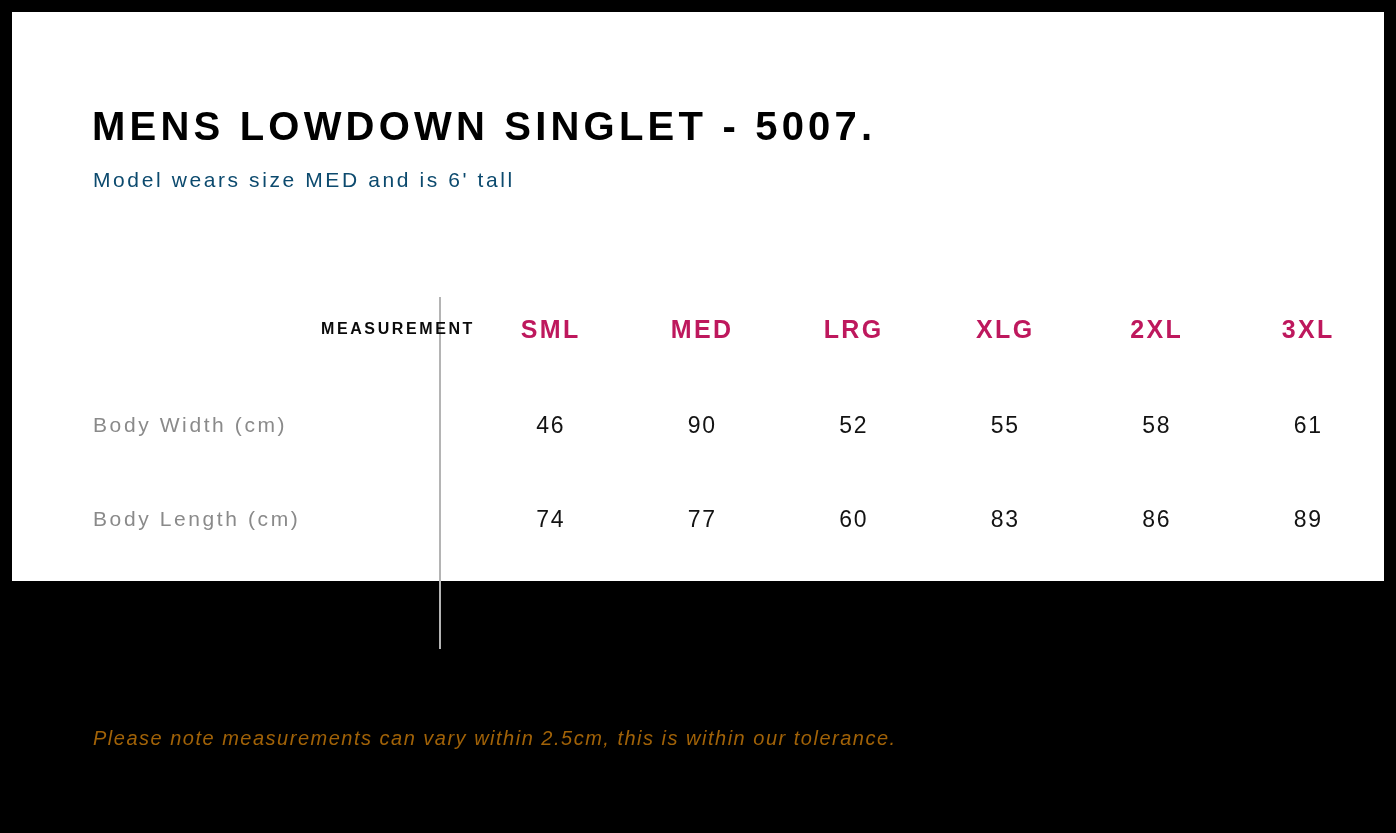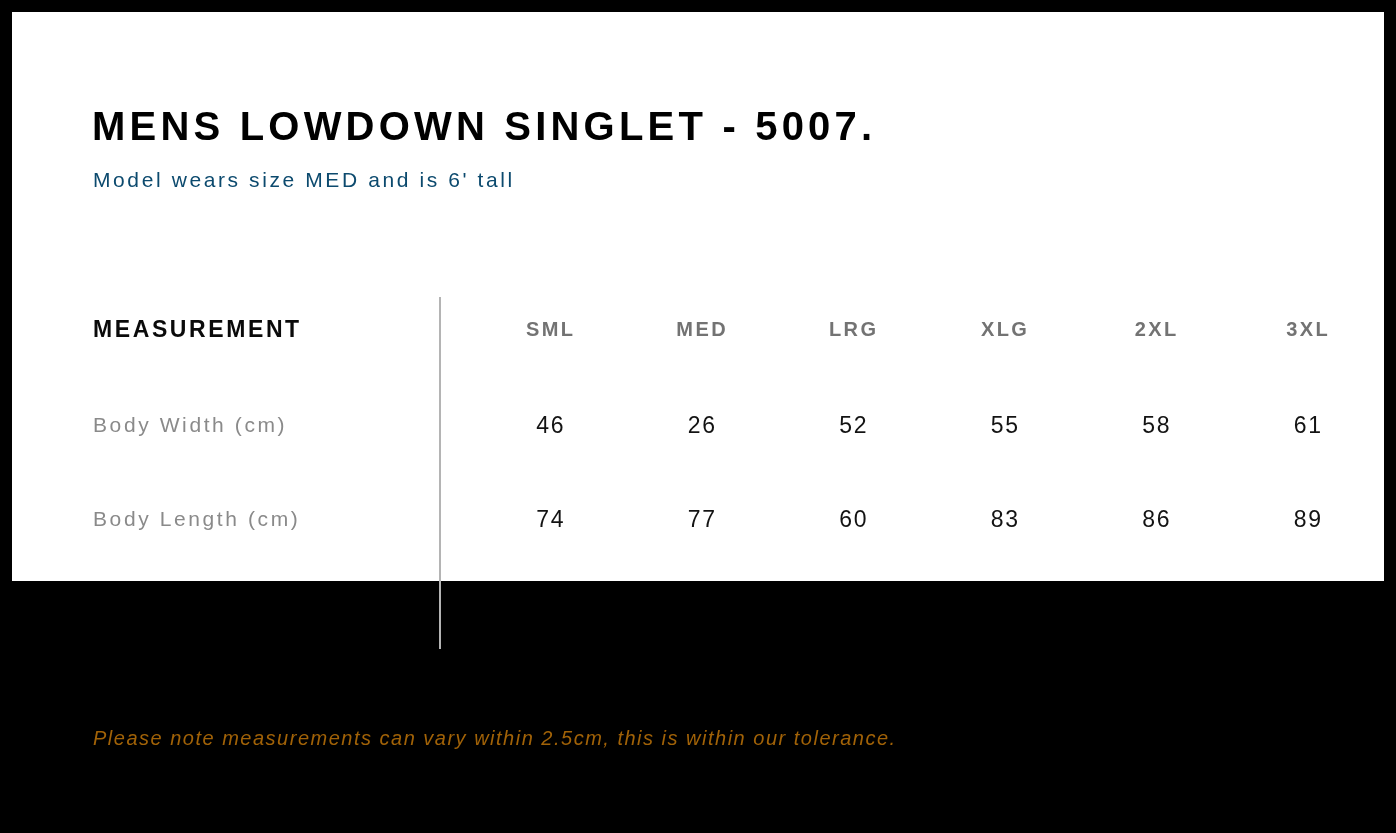--- a/index.html
+++ b/index.html
@@ -80,35 +80,35 @@
   table.chart td {
     padding: 0;
     border: none;
     vertical-align: middle;
   }
 
   .row-head th { height: 98px; }
   .row-body td { height: 94px; }
 
   .measurement-head {
-    text-align: left;
+    text-align: right;
     padding-left: 81px !important;
-    font-size: 23px;
+    font-size: 16px;
     font-weight: bold;
     letter-spacing: 2.6px;
     color: #0a0a0a;
     white-space: nowrap;
   }
 
   .size-head {
     text-align: center;
-    font-size: 20px;
+    font-size: 25px;
     font-weight: bold;
     letter-spacing: 2.4px;
-    color: #737373;
+    color: #be185d;
     white-space: nowrap;
   }
 
   .row-label {
     text-align: left;
     padding-left: 81px !important;
     font-size: 21px;
     font-weight: normal;
     letter-spacing: 2.6px;
     color: #8a8a8a;
@@ -167,21 +167,21 @@
           <th class="size-head">LRG</th>
           <th class="size-head">XLG</th>
           <th class="size-head">2XL</th>
           <th class="size-head">3XL</th>
         </tr>
       </thead>
       <tbody>
         <tr class="row-body">
           <td class="row-label">Body Width (cm)</td>
           <td class="cell-value">46</td>
-          <td class="cell-value">26</td>
+          <td class="cell-value">90</td>
           <td class="cell-value">52</td>
           <td class="cell-value">55</td>
           <td class="cell-value">58</td>
           <td class="cell-value">61</td>
         </tr>
         <tr class="row-body">
           <td class="row-label">Body Length (cm)</td>
           <td class="cell-value">74</td>
           <td class="cell-value">77</td>
           <td class="cell-value">60</td>

